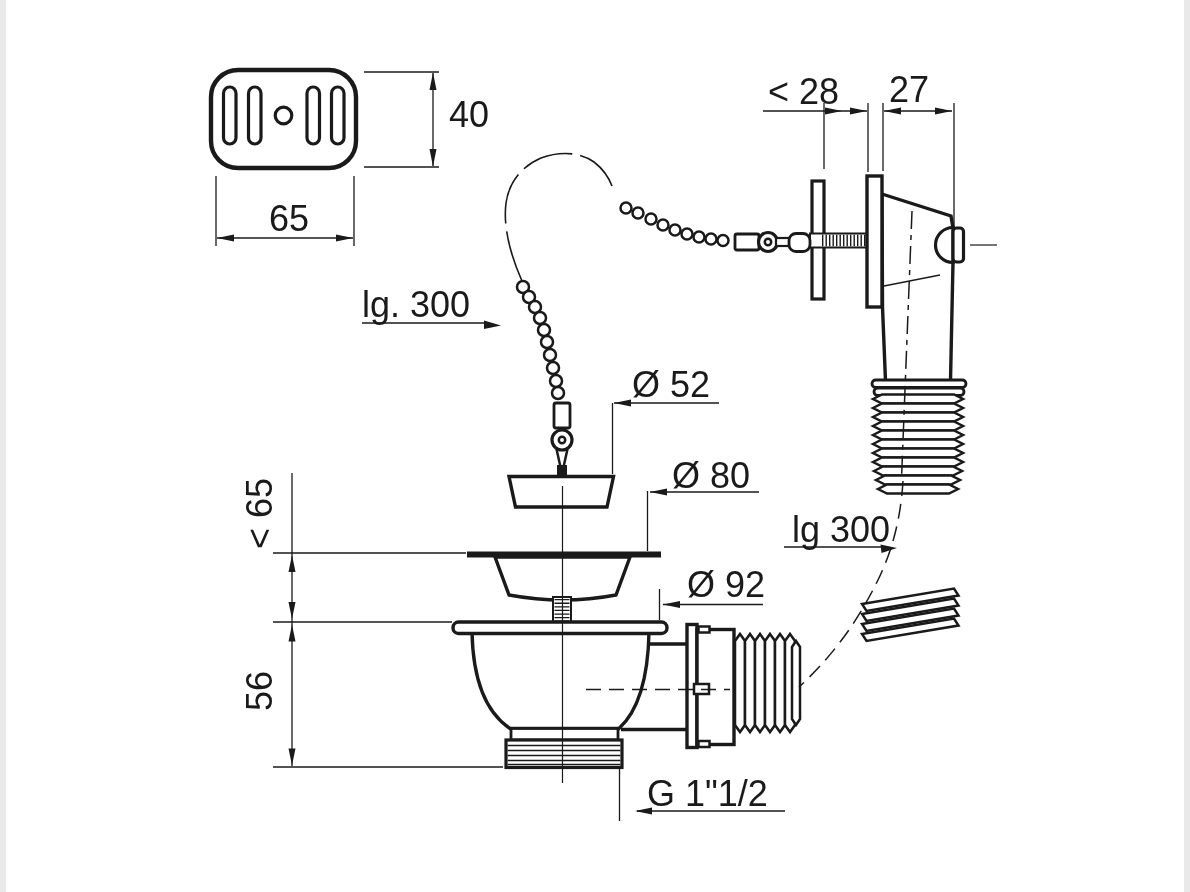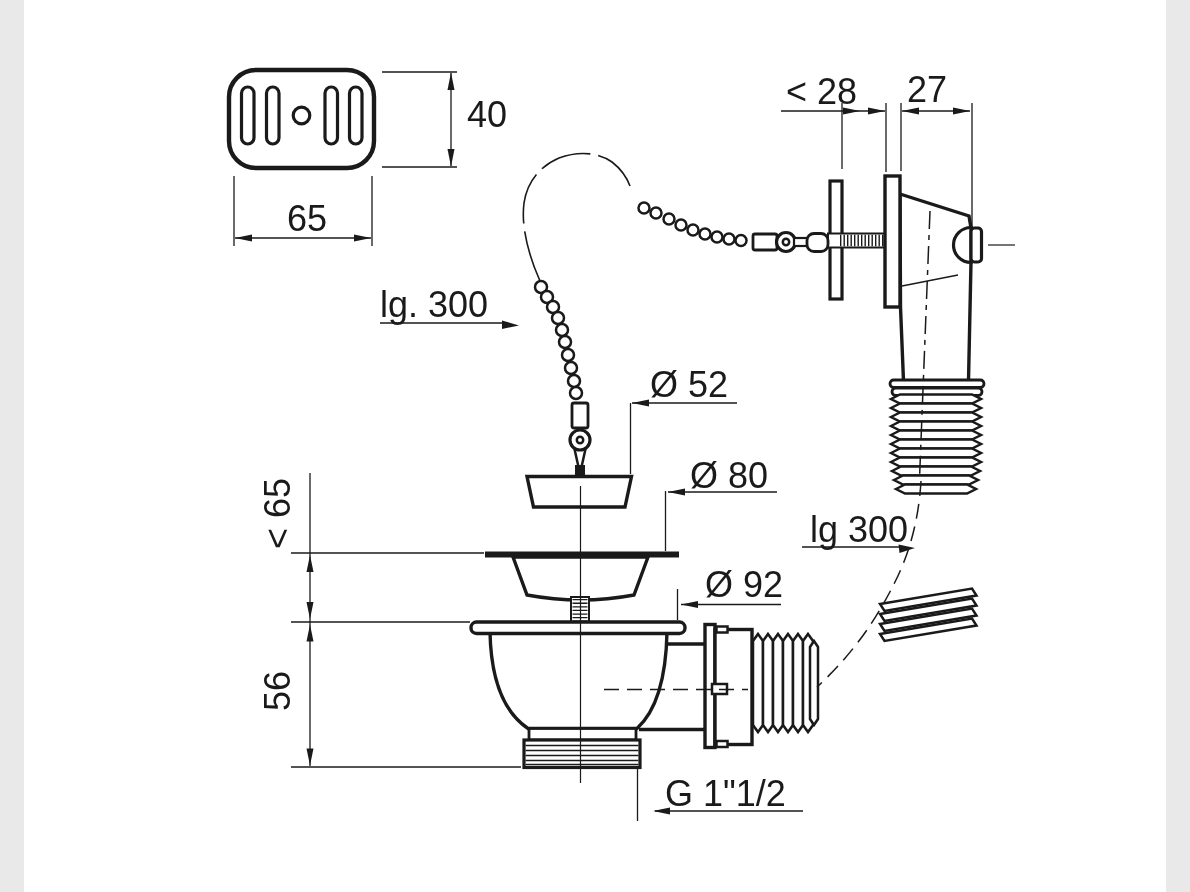--- a/index.html
+++ b/index.html
@@ -1,16 +1,16 @@
 <!DOCTYPE html>
 <html><head>
 <meta charset="utf-8">
 <style>
   html,body{margin:0;padding:0;background:#e9e9e9;}
-  .canvas{position:relative;width:1142px;height:892px;background:#ffffff;overflow:hidden;margin:0 auto;}
+  .canvas{position:relative;width:1142px;height:892px;background:#ffffff;overflow:hidden;margin:0 auto;padding-left:36px;}
   svg{position:absolute;inset:0;}
   .thin{stroke:#1a1a1a;stroke-width:1.3;fill:none;}
   .mid{stroke:#1a1a1a;stroke-width:2.5;fill:#ffffff;}
   .mid2{stroke:#1a1a1a;stroke-width:2.8;fill:#ffffff;}
   .thick{stroke:#1a1a1a;stroke-width:3.4;fill:#ffffff;}
   .thick2{stroke:#1a1a1a;stroke-width:3.2;fill:#ffffff;}
   .xthick{stroke:#1a1a1a;stroke-width:4.4;fill:#ffffff;}
   .arrow{fill:#1a1a1a;stroke:none;}
   .hatchV{stroke:#1a1a1a;fill:none;}
   .dimtext{font-family:"Liberation Sans", sans-serif;font-size:36px;fill:#1a1a1a;}

